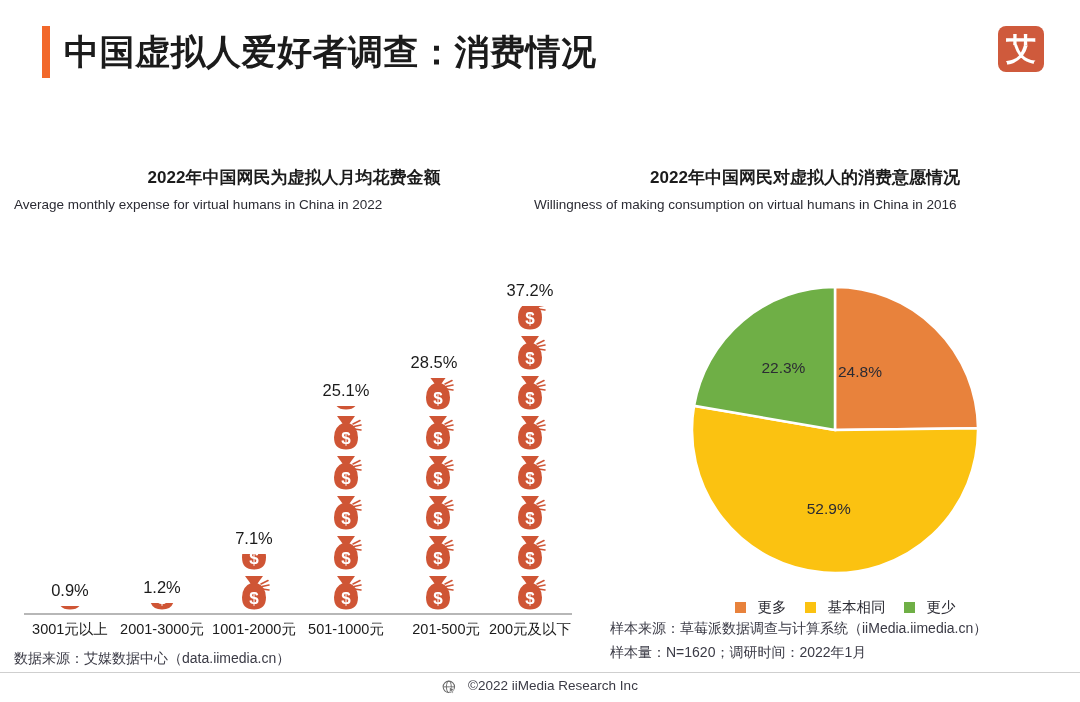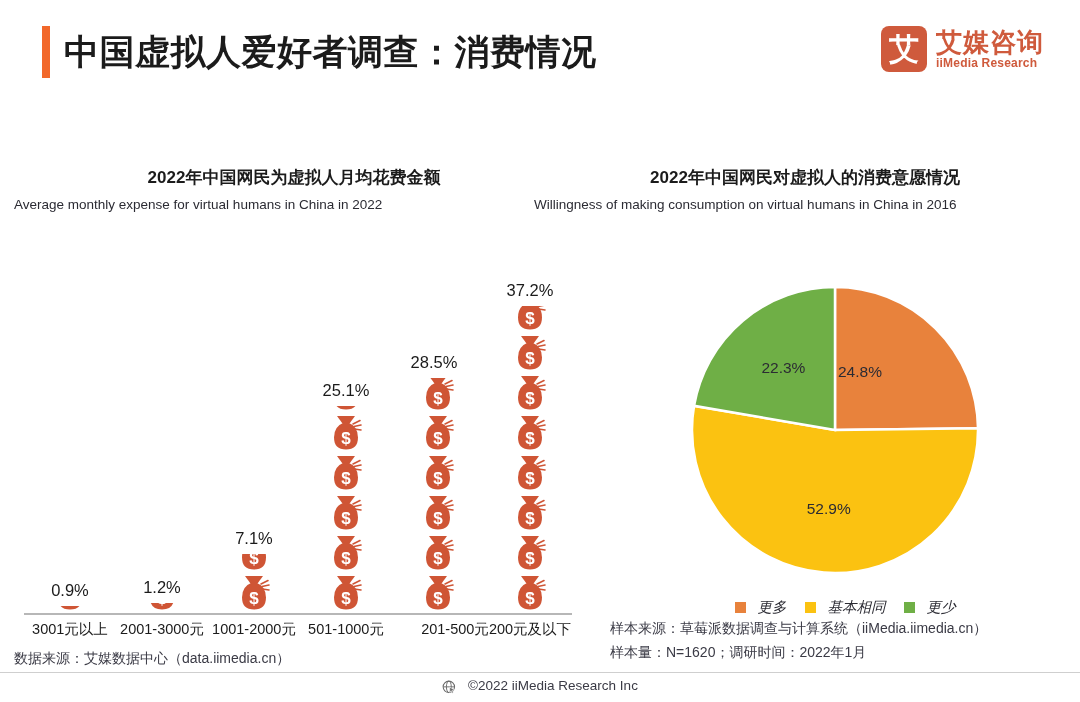--- a/index.html
+++ b/index.html
@@ -88,21 +88,21 @@
   .pie-wrap{position:absolute;left:690px;top:285px;width:290px;height:290px;}
   .pie-svg{display:block;}
   .pie-lab{
     position:absolute;font-size:15.5px;color:#2b2b33;white-space:nowrap;
     font-weight:normal;
   }
   .legend{
     position:absolute;left:610px;top:598px;width:470px;
     display:flex;justify-content:center;align-items:center;gap:18px;
   }
-  .legend-item{display:flex;align-items:center;gap:12px;font-style:italic;}
+  .legend-item{display:flex;align-items:center;gap:12px;}
   .legend-swatch{width:11px;height:11px;display:inline-block;}
   .legend-text{font-size:14.5px;color:#2b2b33;white-space:nowrap;}
 
   .src-right{
     position:absolute;left:610px;font-size:14px;color:#3a3a45;white-space:nowrap;
   }
   .src-right.r1{top:620px;}
   .src-right.r2{top:644px;}
 
   
@@ -117,24 +117,20 @@
   .globe-icon{display:inline-block;width:15px;height:15px;position:relative;top:2px;}
 </style>
 </head>
 <body>
 
 <div class="header">
   <div class="accent-bar"></div>
   <div class="page-title">中国虚拟人爱好者调查：消费情况</div>
   <div class="logo">
     <div class="logo-mark">艾</div>
-    <div class="logo-text">
-      <span class="logo-cn">艾媒咨询</span>
-      <span class="logo-en">iiMedia Research</span>
-    </div>
   </div>
 </div>
 
 <div class="panel-title" style="left:14px;top:166px;width:560px;">2022年中国网民为虚拟人月均花费金额</div>
 <div class="panel-sub" style="left:14px;top:197px;width:560px;">Average monthly expense for virtual humans in China in 2022</div>
 
 <div class="panel-title" style="left:540px;top:166px;width:530px;">2022年中国网民对虚拟人的消费意愿情况</div>
 <div class="panel-sub" style="left:534px;top:197px;width:540px;">Willingness of making consumption on virtual humans in China in 2016</div>
 
 <div class="bar-chart" id="barChart">
@@ -360,21 +356,21 @@
         </div>
       </div>
     </div>
     <div class="bar-label" style="left: 474px; bottom: 315px;">37.2%</div>
   </div>
 <div class="xlabels" id="xLabels">
     <div class="xlab" style="left: 6px;">3001元以上</div>
     <div class="xlab" style="left: 98px;">2001-3000元</div>
     <div class="xlab" style="left: 190px;">1001-2000元</div>
     <div class="xlab" style="left: 282px;">501-1000元</div>
-    <div class="xlab" style="left: 391px;">201-500元</div>
+    <div class="xlab" style="left: 366px; text-align: right;">201-500元</div>
     <div class="xlab" style="left: 466px;">200元及以下</div>
   </div>
 <div class="src-left">数据来源：艾媒数据中心（data.iimedia.cn）</div>
 
 <div class="pie-wrap">
   <svg class="pie-svg" id="pieSvg" width="290" height="290" viewBox="0 0 290 290">
       <path d="M 145 145 L 145 2 A 143 143 0 0 1 287.98870932114573 143.2030562966806 Z" fill="#E8823C" stroke="#ffffff" stroke-width="2.5"></path>
       <path d="M 145 145 L 287.98870932114573 143.2030562966806 A 143 143 0 1 1 4.052822893693275 120.85681740607906 Z" fill="#FBC211" stroke="#ffffff" stroke-width="2.5"></path>
       <path d="M 145 145 L 4.052822893693275 120.85681740607906 A 143 143 0 0 1 144.99999999999997 2 Z" fill="#6FAF46" stroke="#ffffff" stroke-width="2.5"></path>
     </svg>

